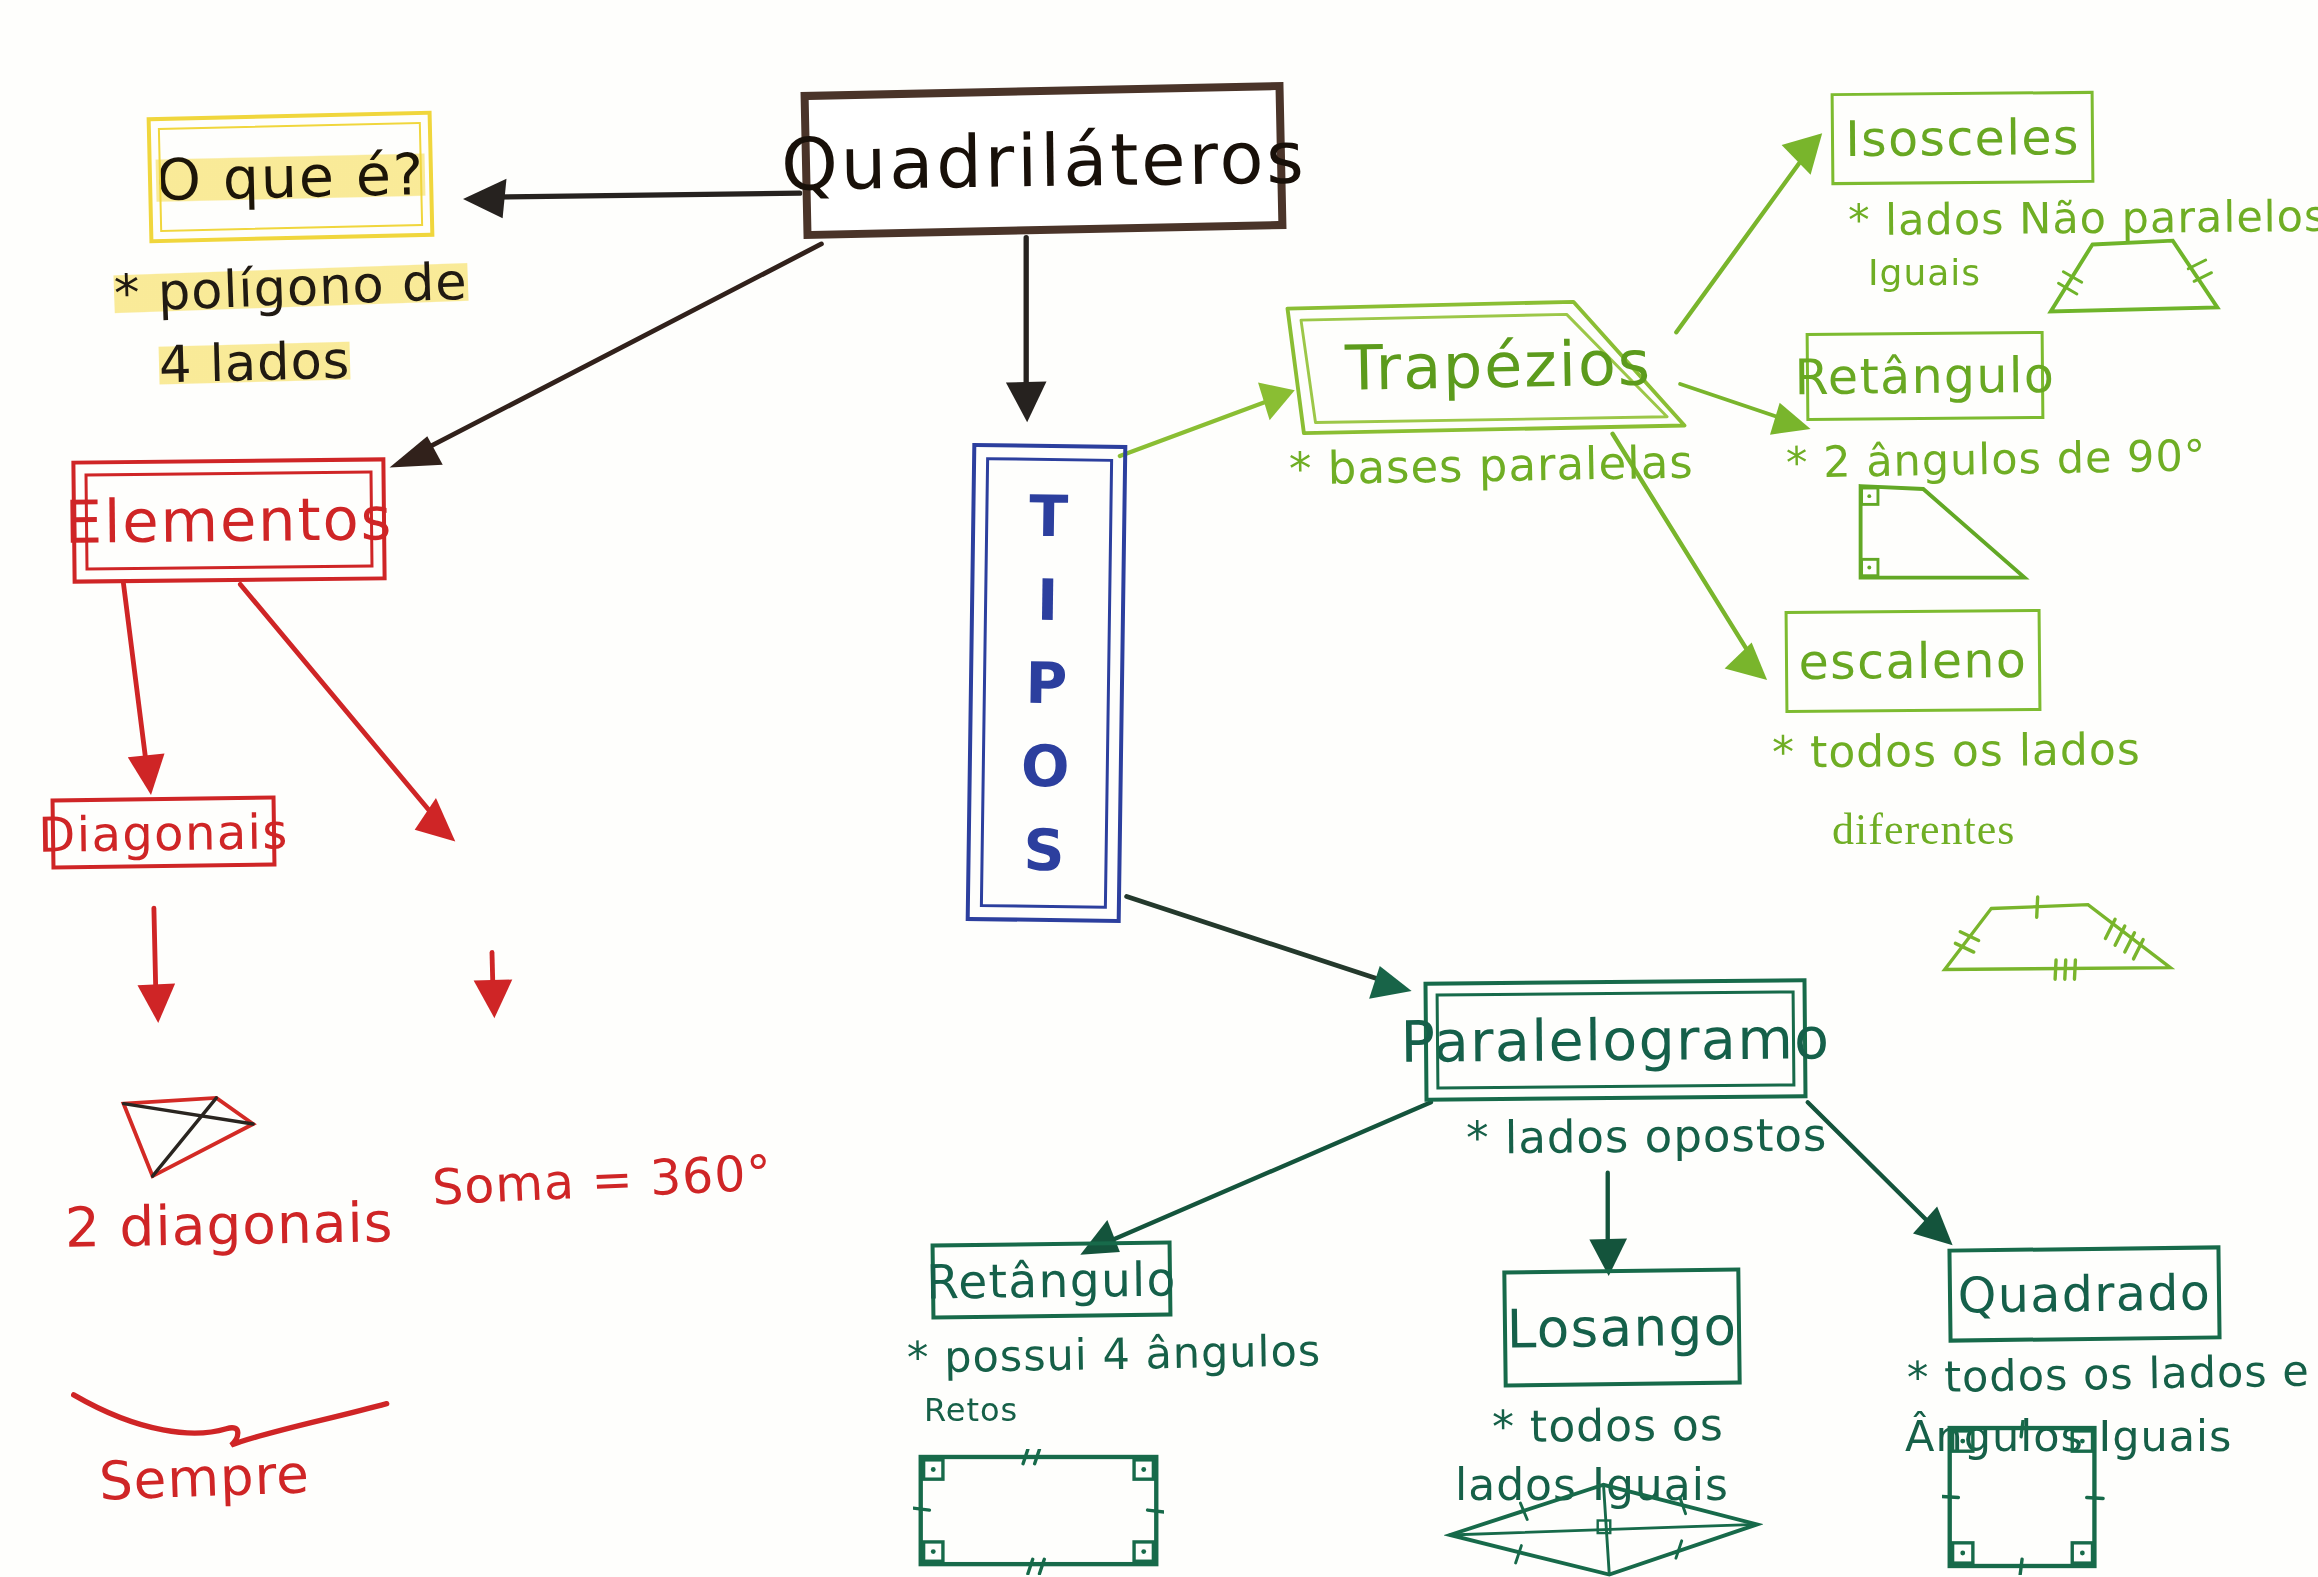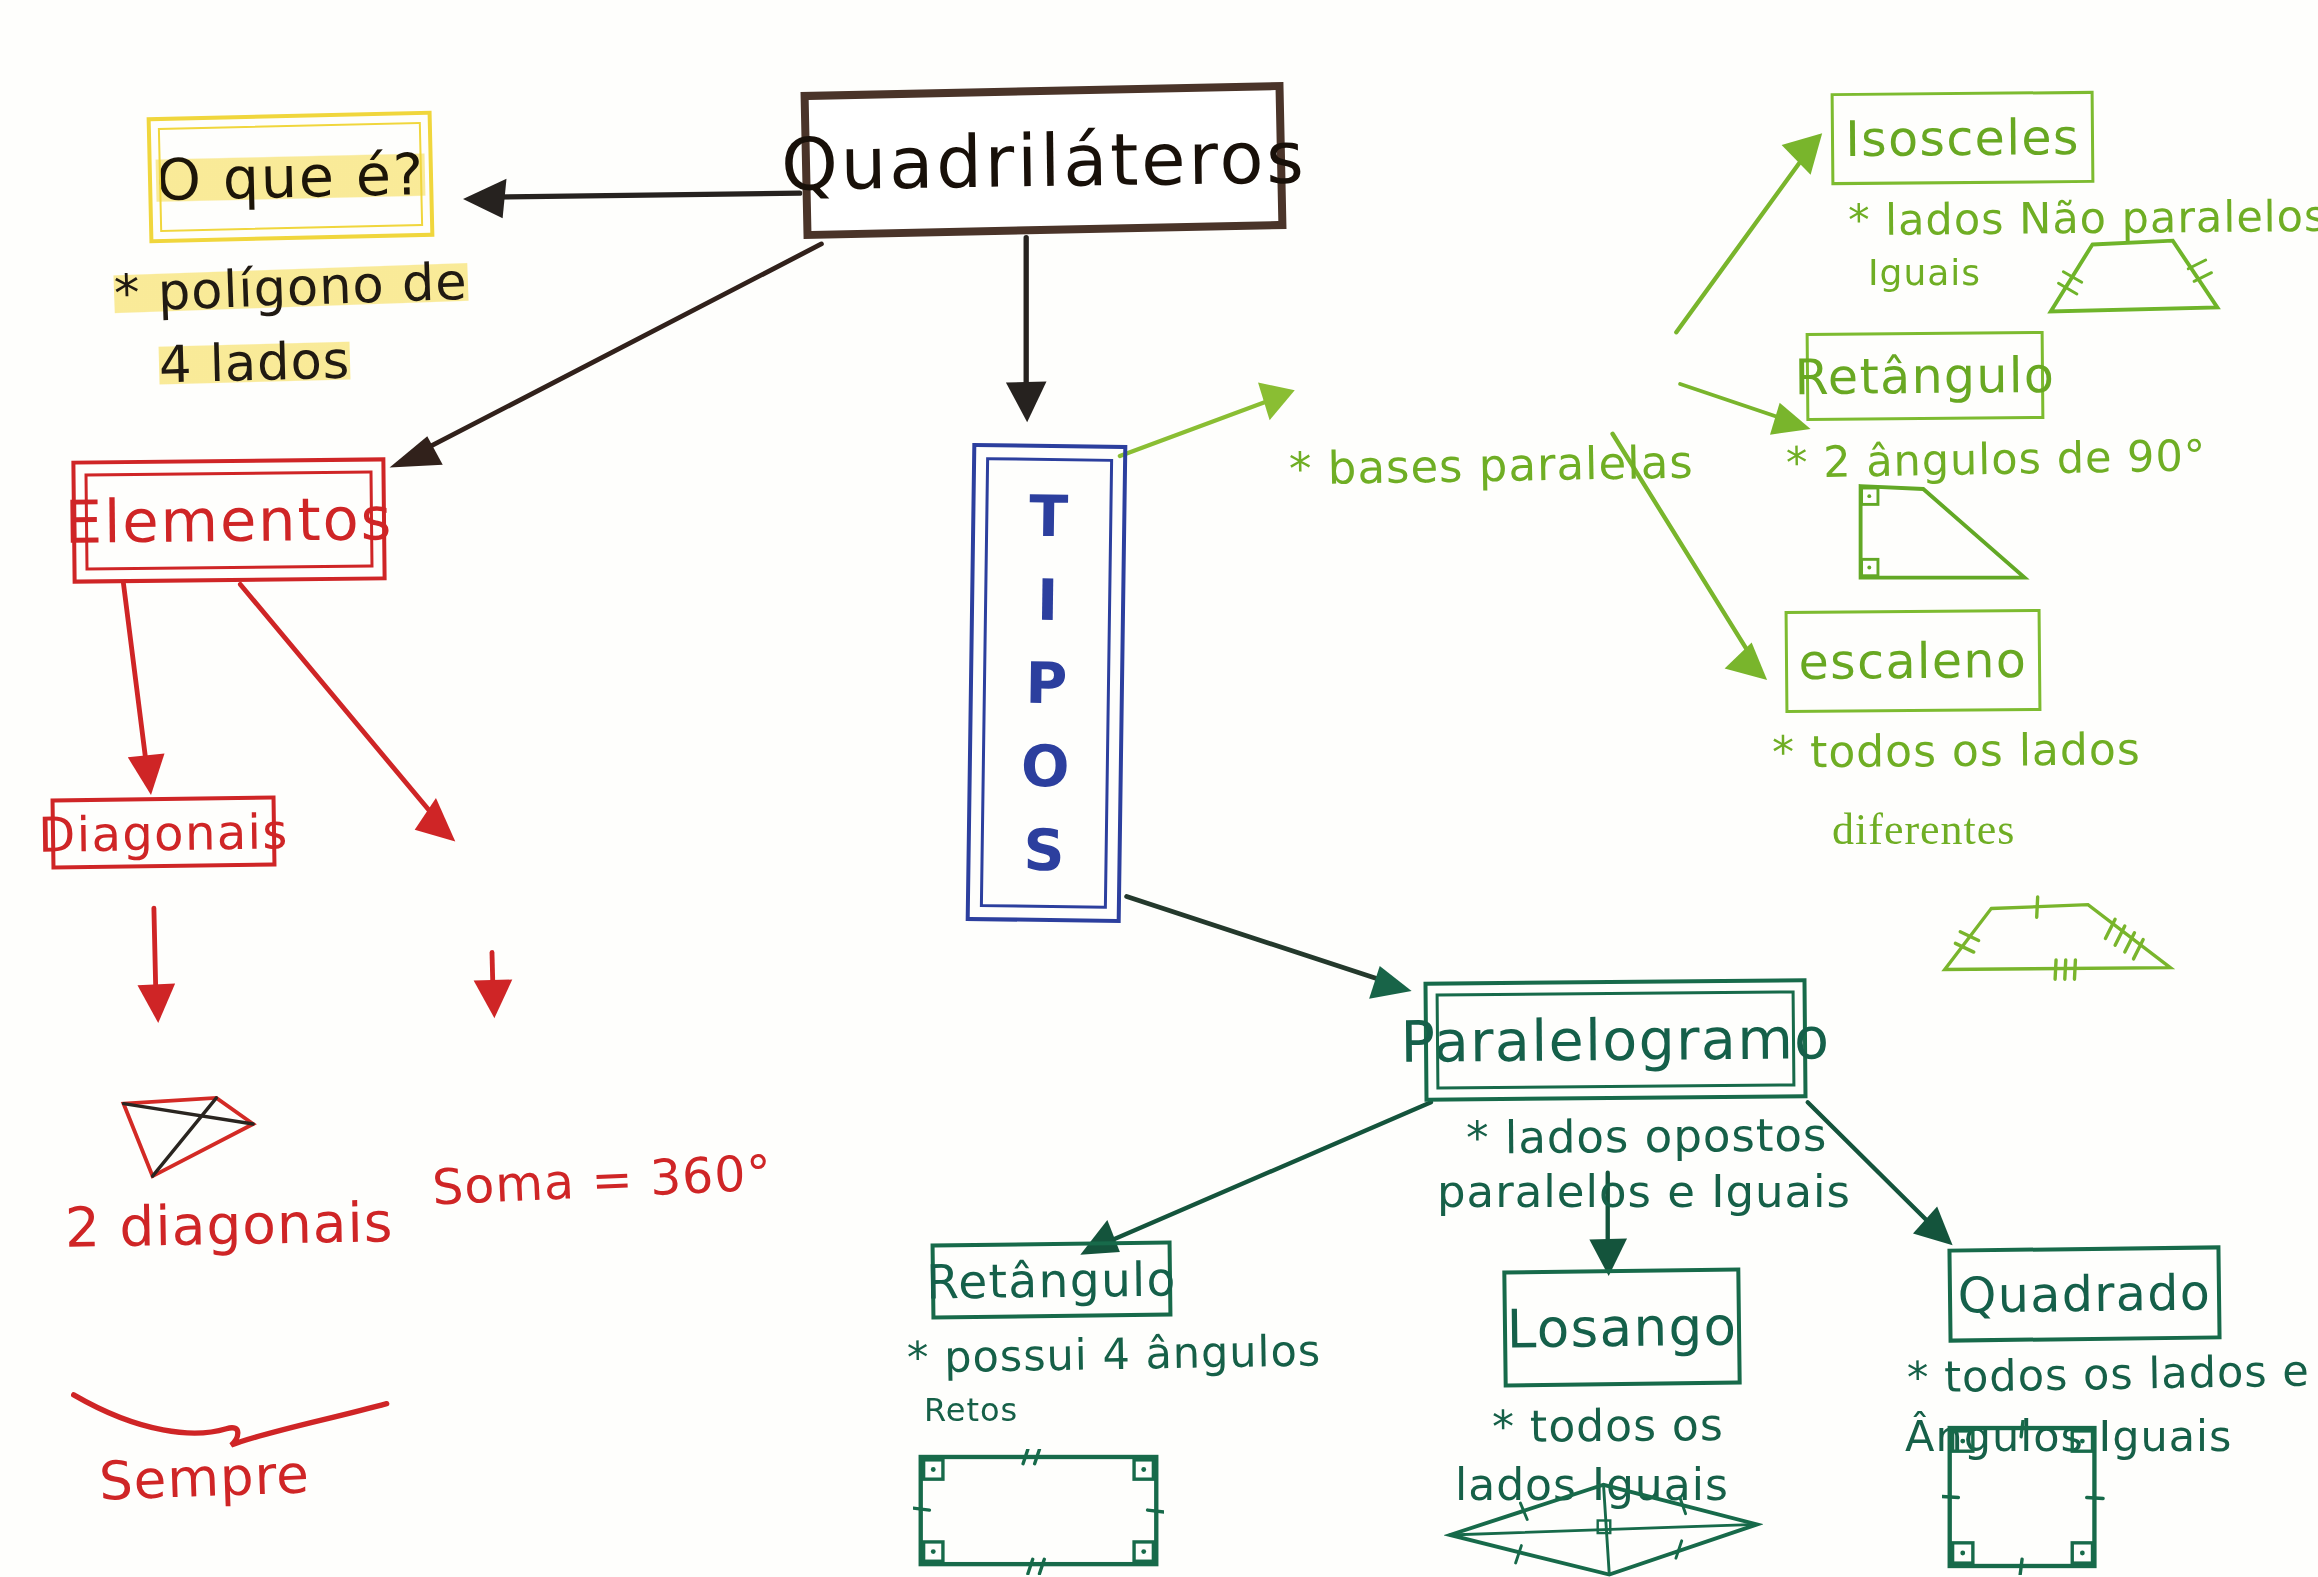--- a/index.html
+++ b/index.html
@@ -155,20 +155,27 @@
   <div class="abs note red-t" style="left:432px;top:1152px;font-size:49px;transform:rotate(-2.5deg);">Soma = 360°</div>
 
   <div class="abs node box-blue" style="left:969px;top:444px;width:155px;height:478px;">
     <span>T</span>
     <span>I</span>
     <span>P</span>
     <span>O</span>
     <span>S</span>
   </div>
 
+  <div class="abs" style="left:1273px;top:295px;width:425px;height:145px;z-index:2;">
+    <svg width="425" height="145" viewBox="0 0 880 300">
+      <path d="M30,28 L622,14 L852,270 L64,286 Z" fill="none" stroke="#8abe33" stroke-width="8" stroke-linejoin="round"></path>
+      <path d="M58,52 L608,40 L816,252 L88,264 Z" fill="none" stroke="#9cc748" stroke-width="6" stroke-linejoin="round"></path>
+    </svg>
+    <span class="abs" style="left:72px;top:34px;font-size:62px;color:#5c9b1c;letter-spacing:1.9px;transform:rotate(-1deg);">Trapézios</span>
+  </div>
   <div class="abs note lg-t" style="left:1289px;top:439px;font-size:45px;transform:rotate(-1deg);">* bases paralelas</div>
 
   <div class="abs node box-lgreen" style="left:1831px;top:92px;width:263px;height:92px;">
     <span>Isosceles</span>
   </div>
   <div class="abs note lg-t" style="left:1848px;top:193px;font-size:43px;transform:rotate(-.5deg);">* lados Não paralelos</div>
   <div class="abs note lg-t" style="left:1868px;top:252px;font-size:36px;">Iguais</div>
 
   <svg class="abs" style="left:2043px;top:231px;z-index:2;" width="184" height="92" viewBox="0 0 380 190">
     <g fill="none" stroke="#6fb42a" stroke-width="8" stroke-linecap="round">
@@ -214,21 +221,20 @@
       <line x1="246" y1="136" x2="244" y2="176"></line>
       <line x1="266" y1="136" x2="264" y2="176"></line>
       <line x1="286" y1="136" x2="284" y2="176"></line>
     </g>
   </svg>
 
   <div class="abs node box-dgreen2" style="left:1424px;top:980px;width:383px;height:120px;">
     <span>Paralelogramo</span>
   </div>
   <div class="abs note dg-t" style="left:1466px;top:1110px;font-size:45px;transform:rotate(-.5deg);">* lados opostos</div>
-  <div class="abs note dg-t" style="left:1437px;top:1165px;font-size:45px;">paralelos e Iguais</div>
 
   <div class="abs node box-dgreen1" style="left:931px;top:1242px;width:241px;height:76px;">
     <span>Retângulo</span>
   </div>
   <div class="abs note dg-t" style="left:907px;top:1329px;font-size:43px;transform:rotate(-1deg);">* possui 4 ângulos</div>
   <div class="abs note dg-t" style="left:924px;top:1391px;font-size:32px;">Retos</div>
 
   <svg class="abs" style="left:913px;top:1449px;z-index:2;" width="251" height="126" viewBox="0 0 520 260">
     <g fill="none" stroke="#176a4a" stroke-width="9" stroke-linecap="round">
       <rect x="16" y="16" width="488" height="222"></rect>

